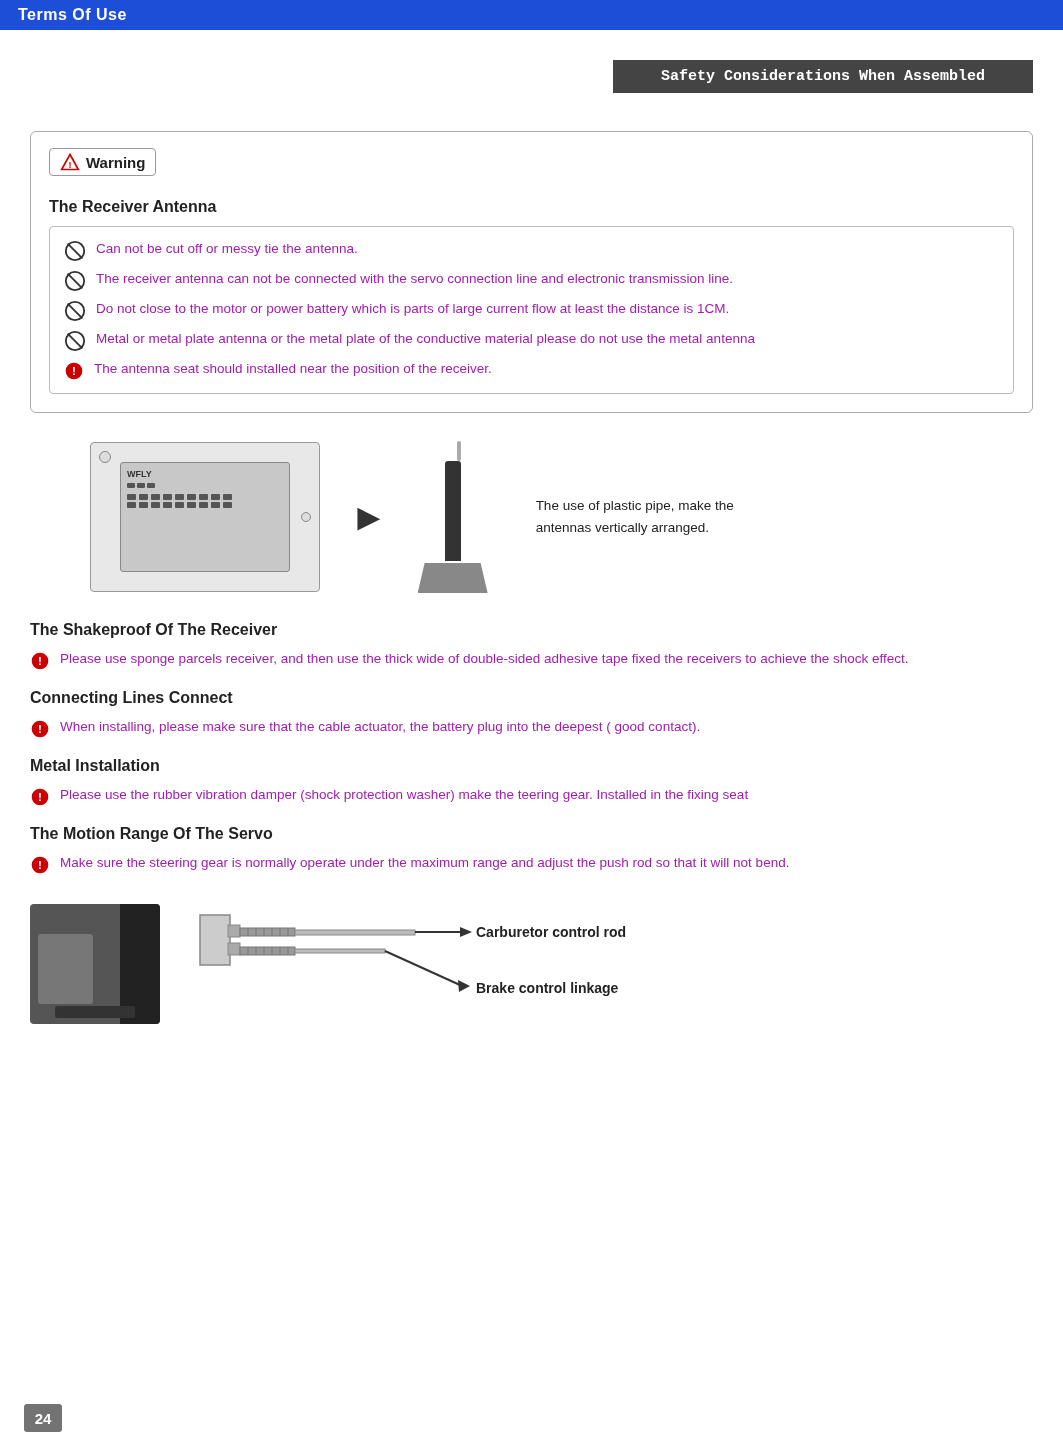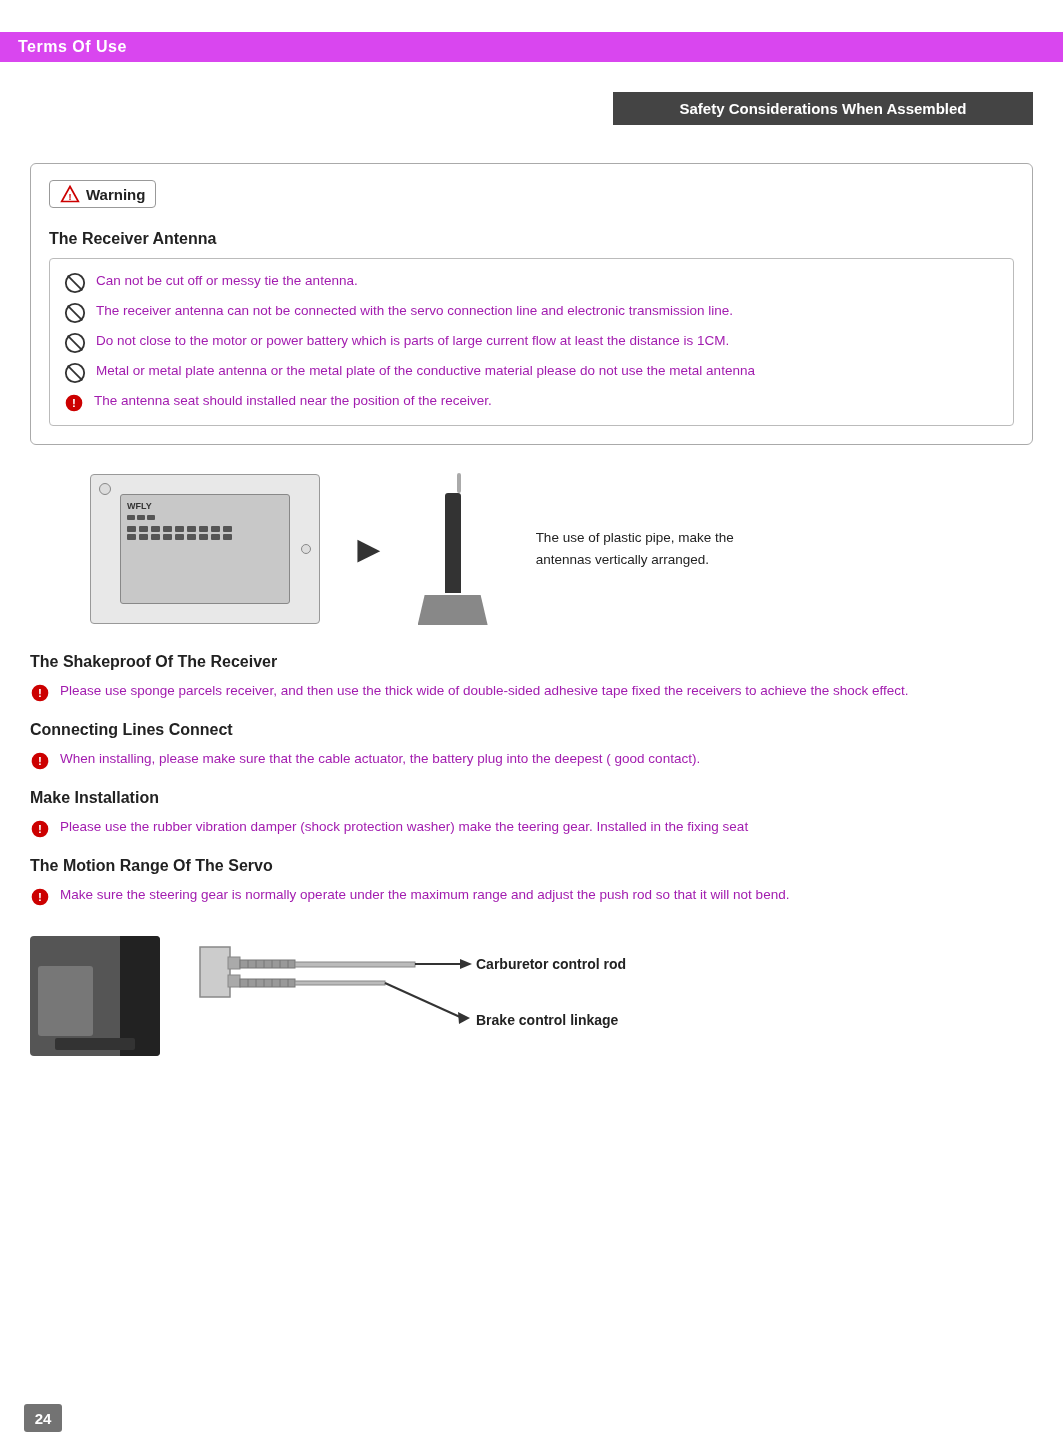--- a/index.html
+++ b/index.html
@@ -8,41 +8,41 @@
       min-height: 1450px;
       background: #fff;
       font-family: Arial, sans-serif;
       font-size: 14px;
       color: #222;
       position: relative;
     }
 
     
     .page-header {
-      background: #d946ef;
+      background: #1d4ed8;
       color: #fff;
       padding: 6px 18px;
       font-size: 16px;
       font-weight: bold;
       letter-spacing: 0.5px;
-      margin-top: 32px;
     }
 
     
     .section-header-bar {
       background: #444;
       color: #fff;
       padding: 8px 22px;
       font-size: 15px;
       font-weight: bold;
       width: 420px;
       margin-left: auto;
       margin-top: 30px;
       margin-right: 30px;
       text-align: center;
+      font-family: Liberation Mono, monospace;
     }
 
     
     .main-content {
       padding: 20px 30px 40px 30px;
     }
 
     
     .warning-box {
       border: 1.5px solid #aaa;
@@ -432,21 +432,21 @@
     <div class="bullet-row">
       <svg class="icon-warning-circle" viewBox="0 0 24 24">
         <circle cx="12" cy="12" r="10" fill="#c00" stroke="none"></circle>
         <text x="12" y="17" text-anchor="middle" font-size="14" fill="#fff" font-weight="bold">!</text>
       </svg>
       <span class="bullet-text">When installing, please make sure that the cable actuator, the battery  plug into the deepest    ( good contact).</span>
     </div>
   </div>
 
   <div class="content-section">
-    <div class="section-heading">Make Installation</div>
+    <div class="section-heading">Metal Installation</div>
     <div class="bullet-row">
       <svg class="icon-warning-circle" viewBox="0 0 24 24">
         <circle cx="12" cy="12" r="10" fill="#c00" stroke="none"></circle>
         <text x="12" y="17" text-anchor="middle" font-size="14" fill="#fff" font-weight="bold">!</text>
       </svg>
       <span class="bullet-text">Please use the rubber vibration damper (shock protection washer) make the teering gear. Installed in the fixing seat</span>
     </div>
   </div>
 
   <div class="content-section">

